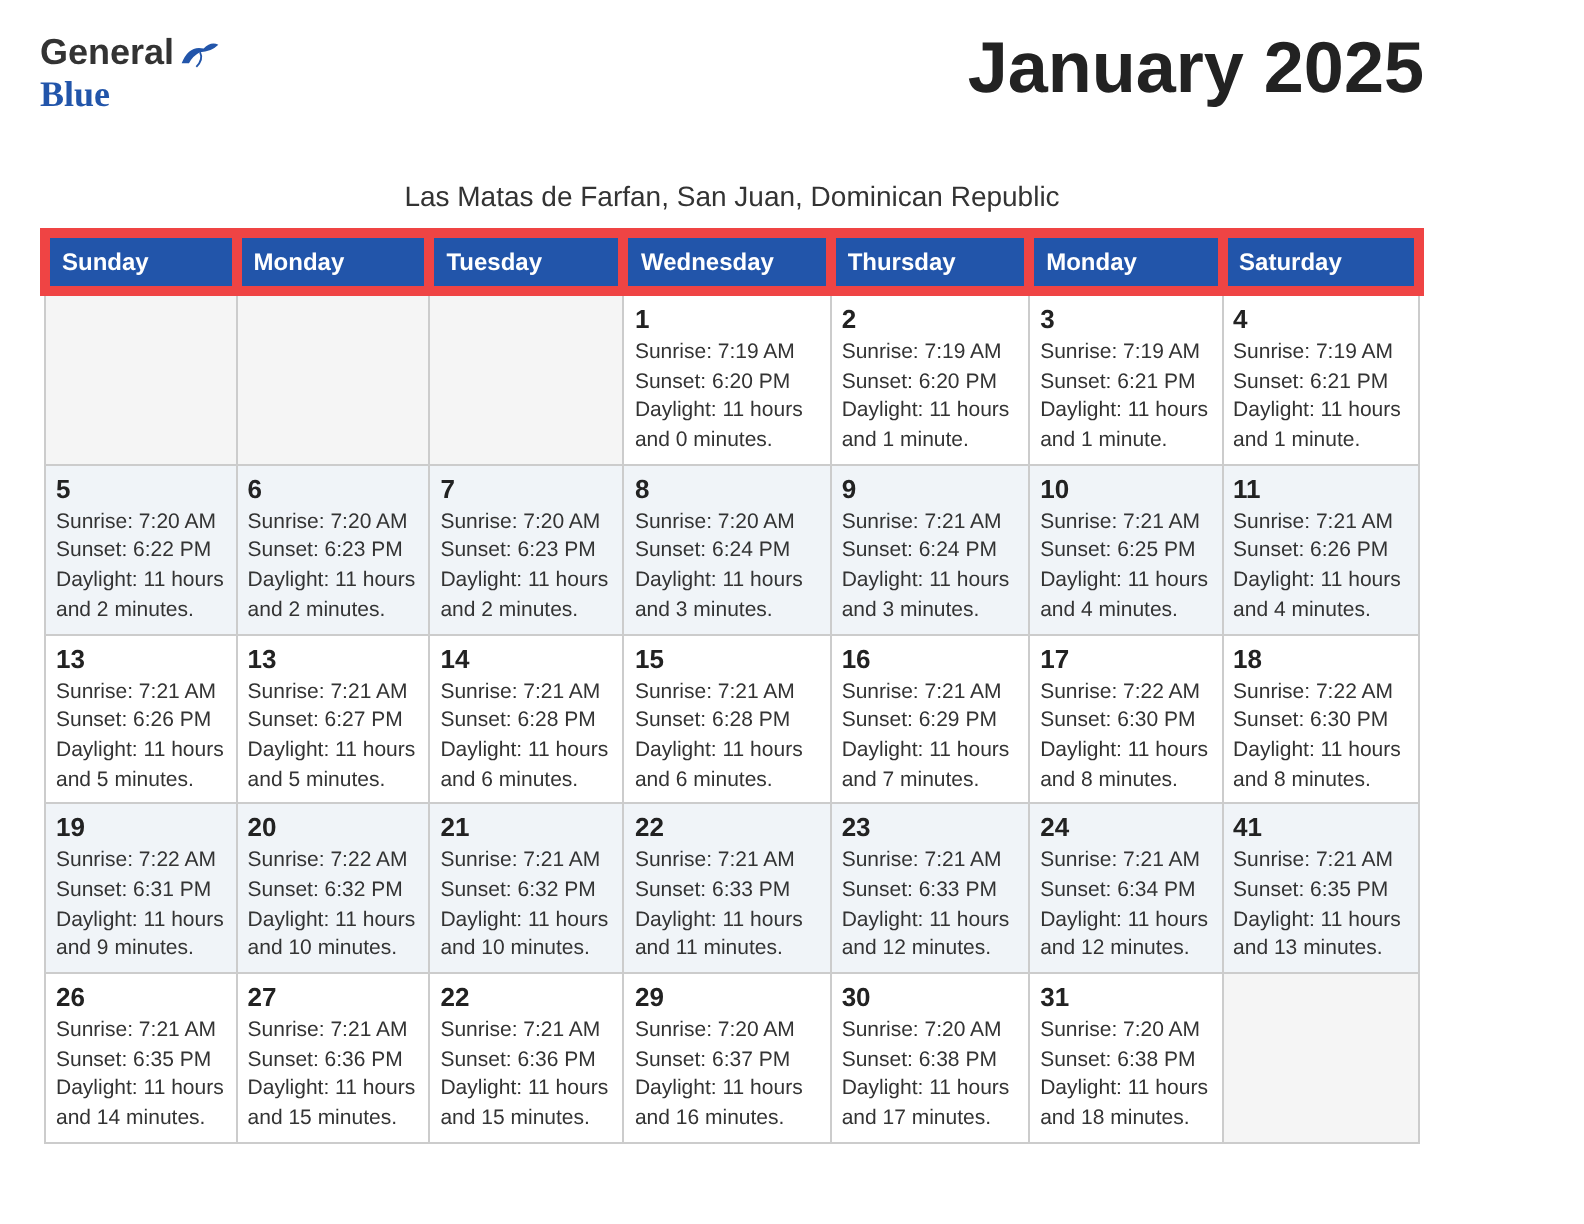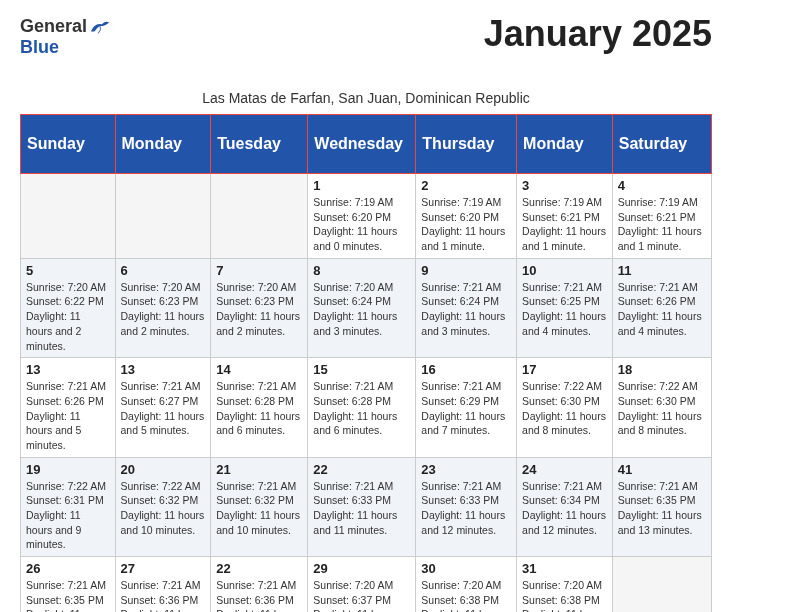--- a/index.html
+++ b/index.html
@@ -32,20 +32,21 @@
     }
     .logo-general {
       font-size: 18px;
       font-weight: bold;
       color: #333;
     }
     .logo-blue {
       font-size: 18px;
       font-weight: bold;
       color: #2255aa;
+      font-family: Liberation Serif, serif;
     }
     .logo-bird {
       width: 22px;
       height: 18px;
       margin-left: 2px;
     }
     .month-title {
       font-size: 36px;
       font-weight: bold;
       color: #222;
@@ -61,24 +62,24 @@
     }
     .calendar {
       width: 100%;
       border-collapse: collapse;
       font-size: 11px;
     }
     .calendar th {
       background: #2255aa;
       color: #fff;
       text-align: left;
-      padding: 20px 6px;
-      font-size: 16px;
-      font-weight: bold;
-      border: 1px solid #ef4444;
+      padding: 5px 6px;
+      font-size: 12px;
+      font-weight: bold;
+      border: 5px solid #ef4444;
     }
     .calendar td {
       border: 1px solid #ccc;
       vertical-align: top;
       padding: 4px 5px;
       width: 113px;
       min-height: 80px;
       background: #fff;
     }
     .calendar td.empty {

